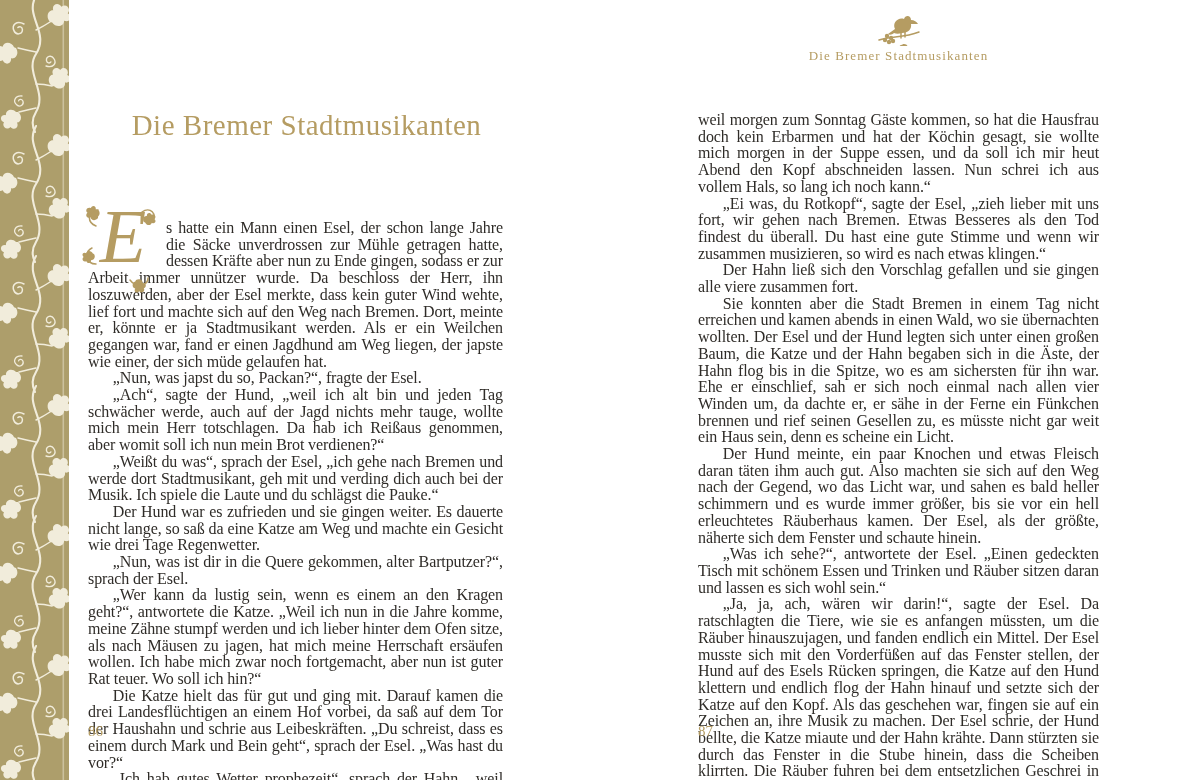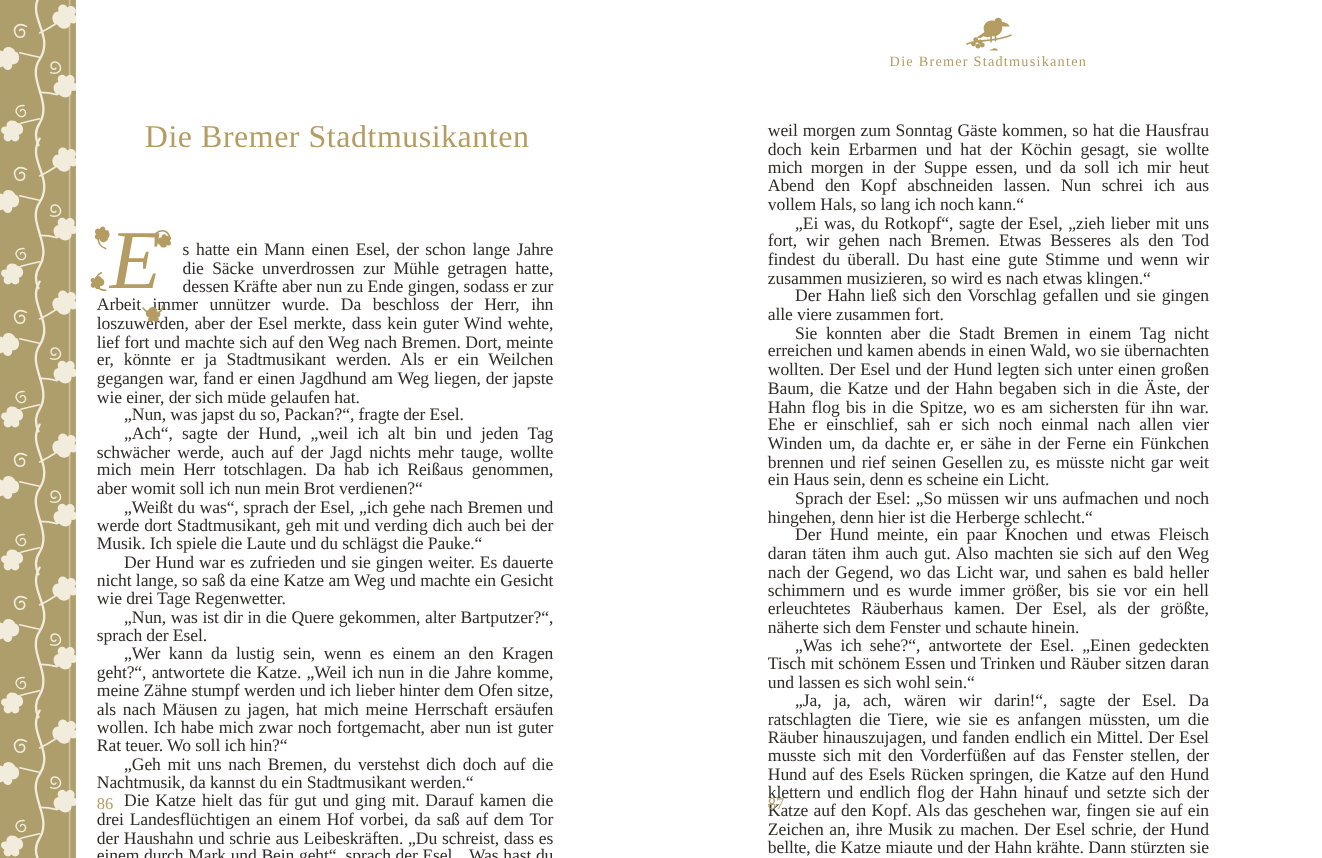--- a/index.html
+++ b/index.html
@@ -92,21 +92,20 @@
       </svg>
     </div>
 
   <p class="first">s hatte ein Mann einen Esel, der schon lange Jahre die Säcke unverdrossen zur Mühle getragen hatte, dessen Kräfte aber nun zu Ende gingen, sodass er zur Arbeit immer unnützer wurde. Da beschloss der Herr, ihn loszuwerden, aber der Esel merkte, dass kein guter Wind wehte, lief fort und machte sich auf den Weg nach Bremen. Dort, meinte er, könnte er ja Stadtmusikant werden. Als er ein Weilchen gegangen war, fand er einen Jagdhund am Weg liegen, der japste wie einer, der sich müde gelaufen hat.</p>
       <p>„Nun, was japst du so, Packan?“, fragte der Esel.</p>
       <p>„Ach“, sagte der Hund, „weil ich alt bin und jeden Tag schwächer werde, auch auf der Jagd nichts mehr tauge, wollte mich mein Herr totschlagen. Da hab ich Reißaus genommen, aber womit soll ich nun mein Brot verdienen?“</p>
       <p>„Weißt du was“, sprach der Esel, „ich gehe nach Bremen und werde dort Stadtmusikant, geh mit und verding dich auch bei der Musik. Ich spiele die Laute und du schlägst die Pauke.“</p>
       <p>Der Hund war es zufrieden und sie gingen weiter. Es dauerte nicht lange, so saß da eine Katze am Weg und machte ein Gesicht wie drei Tage Regenwetter.</p>
       <p>„Nun, was ist dir in die Quere gekommen, alter Bartputzer?“, sprach der Esel.</p>
       <p>„Wer kann da lustig sein, wenn es einem an den Kragen geht?“, antwortete die Katze. „Weil ich nun in die Jahre komme, meine Zähne stumpf werden und ich lieber hinter dem Ofen sitze, als nach Mäusen zu jagen, hat mich meine Herrschaft ersäufen wollen. Ich habe mich zwar noch fortgemacht, aber nun ist guter Rat teuer. Wo soll ich hin?“</p>
-      <p>„Geh mit uns nach Bremen, du verstehst dich doch auf die Nachtmusik, da kannst du ein Stadtmusikant werden.“</p>
       <p>Die Katze hielt das für gut und ging mit. Darauf kamen die drei Landesflüchtigen an einem Hof vorbei, da saß auf dem Tor der Haushahn und schrie aus Leibeskräften. „Du schreist, dass es einem durch Mark und Bein geht“, sprach der Esel. „Was hast du vor?“</p>
       <p>„Ich hab gutes Wetter prophezeit“, sprach der Hahn, „weil Unserer Lieben Frau Tag ist, wo sie dem Christkindlein die Hemdchen gewaschen hat und sie trocknen will. Aber</p>
     </div>
 
   <div class="page-number">86</div>
 </section>
 
 <section class="page page-right">
   <header class="running-header">
     <svg width="46" height="33" viewBox="0 0 46 33" aria-hidden="true">
@@ -122,20 +121,19 @@
     </svg>
     <div class="hdr-title">Die Bremer Stadtmusikanten</div>
   </header>
 
   <div class="body-text">
 
   <p class="first">weil morgen zum Sonntag Gäste kommen, so hat die Hausfrau doch kein Erbarmen und hat der Köchin gesagt, sie wollte mich morgen in der Suppe essen, und da soll ich mir heut Abend den Kopf abschneiden lassen. Nun schrei ich aus vollem Hals, so lang ich noch kann.“</p>
       <p>„Ei was, du Rotkopf“, sagte der Esel, „zieh lieber mit uns fort, wir gehen nach Bremen. Etwas Besseres als den Tod findest du überall. Du hast eine gute Stimme und wenn wir zusammen musizieren, so wird es nach etwas klingen.“</p>
       <p>Der Hahn ließ sich den Vorschlag gefallen und sie gingen alle viere zusammen fort.</p>
       <p>Sie konnten aber die Stadt Bremen in einem Tag nicht erreichen und kamen abends in einen Wald, wo sie übernachten wollten. Der Esel und der Hund legten sich unter einen großen Baum, die Katze und der Hahn begaben sich in die Äste, der Hahn flog bis in die Spitze, wo es am sichersten für ihn war. Ehe er einschlief, sah er sich noch einmal nach allen vier Winden um, da dachte er, er sähe in der Ferne ein Fünkchen brennen und rief seinen Gesellen zu, es müsste nicht gar weit ein Haus sein, denn es scheine ein Licht.</p>
-      <p>Sprach der Esel: „So müssen wir uns aufmachen und noch hingehen, denn hier ist die Herberge schlecht.“</p>
       <p>Der Hund meinte, ein paar Knochen und etwas Fleisch daran täten ihm auch gut. Also machten sie sich auf den Weg nach der Gegend, wo das Licht war, und sahen es bald heller schimmern und es wurde immer größer, bis sie vor ein hell erleuchtetes Räuberhaus kamen. Der Esel, als der größte, näherte sich dem Fenster und schaute hinein.</p>
       <p>„Was ich sehe?“, antwortete der Esel. „Einen gedeckten Tisch mit schönem Essen und Trinken und Räuber sitzen daran und lassen es sich wohl sein.“</p>
       <p>„Ja, ja, ach, wären wir darin!“, sagte der Esel. Da ratschlagten die Tiere, wie sie es anfangen müssten, um die Räuber hinauszujagen, und fanden endlich ein Mittel. Der Esel musste sich mit den Vorderfüßen auf das Fenster stellen, der Hund auf des Esels Rücken springen, die Katze auf den Hund klettern und endlich flog der Hahn hinauf und setzte sich der Katze auf den Kopf. Als das geschehen war, fingen sie auf ein Zeichen an, ihre Musik zu machen. Der Esel schrie, der Hund bellte, die Katze miaute und der Hahn krähte. Dann stürzten sie durch das Fenster in die Stube hinein, dass die Scheiben klirrten. Die Räuber fuhren bei dem entsetzlichen Geschrei in die Höhe, meinten nichts anderes, als dass ein Gespenst hereinkäme, und flohen in größter Furcht in den Wald hinaus. Nun setzten sich die vier Gesellen an den Tisch, nahmen mit dem vorlieb, was übrig geblieben war, und aßen, als wenn sie vier Wochen hungern sollten.</p>
     </div>
 
   <div class="page-number">87</div>
 </section>
 
 </body></html>

